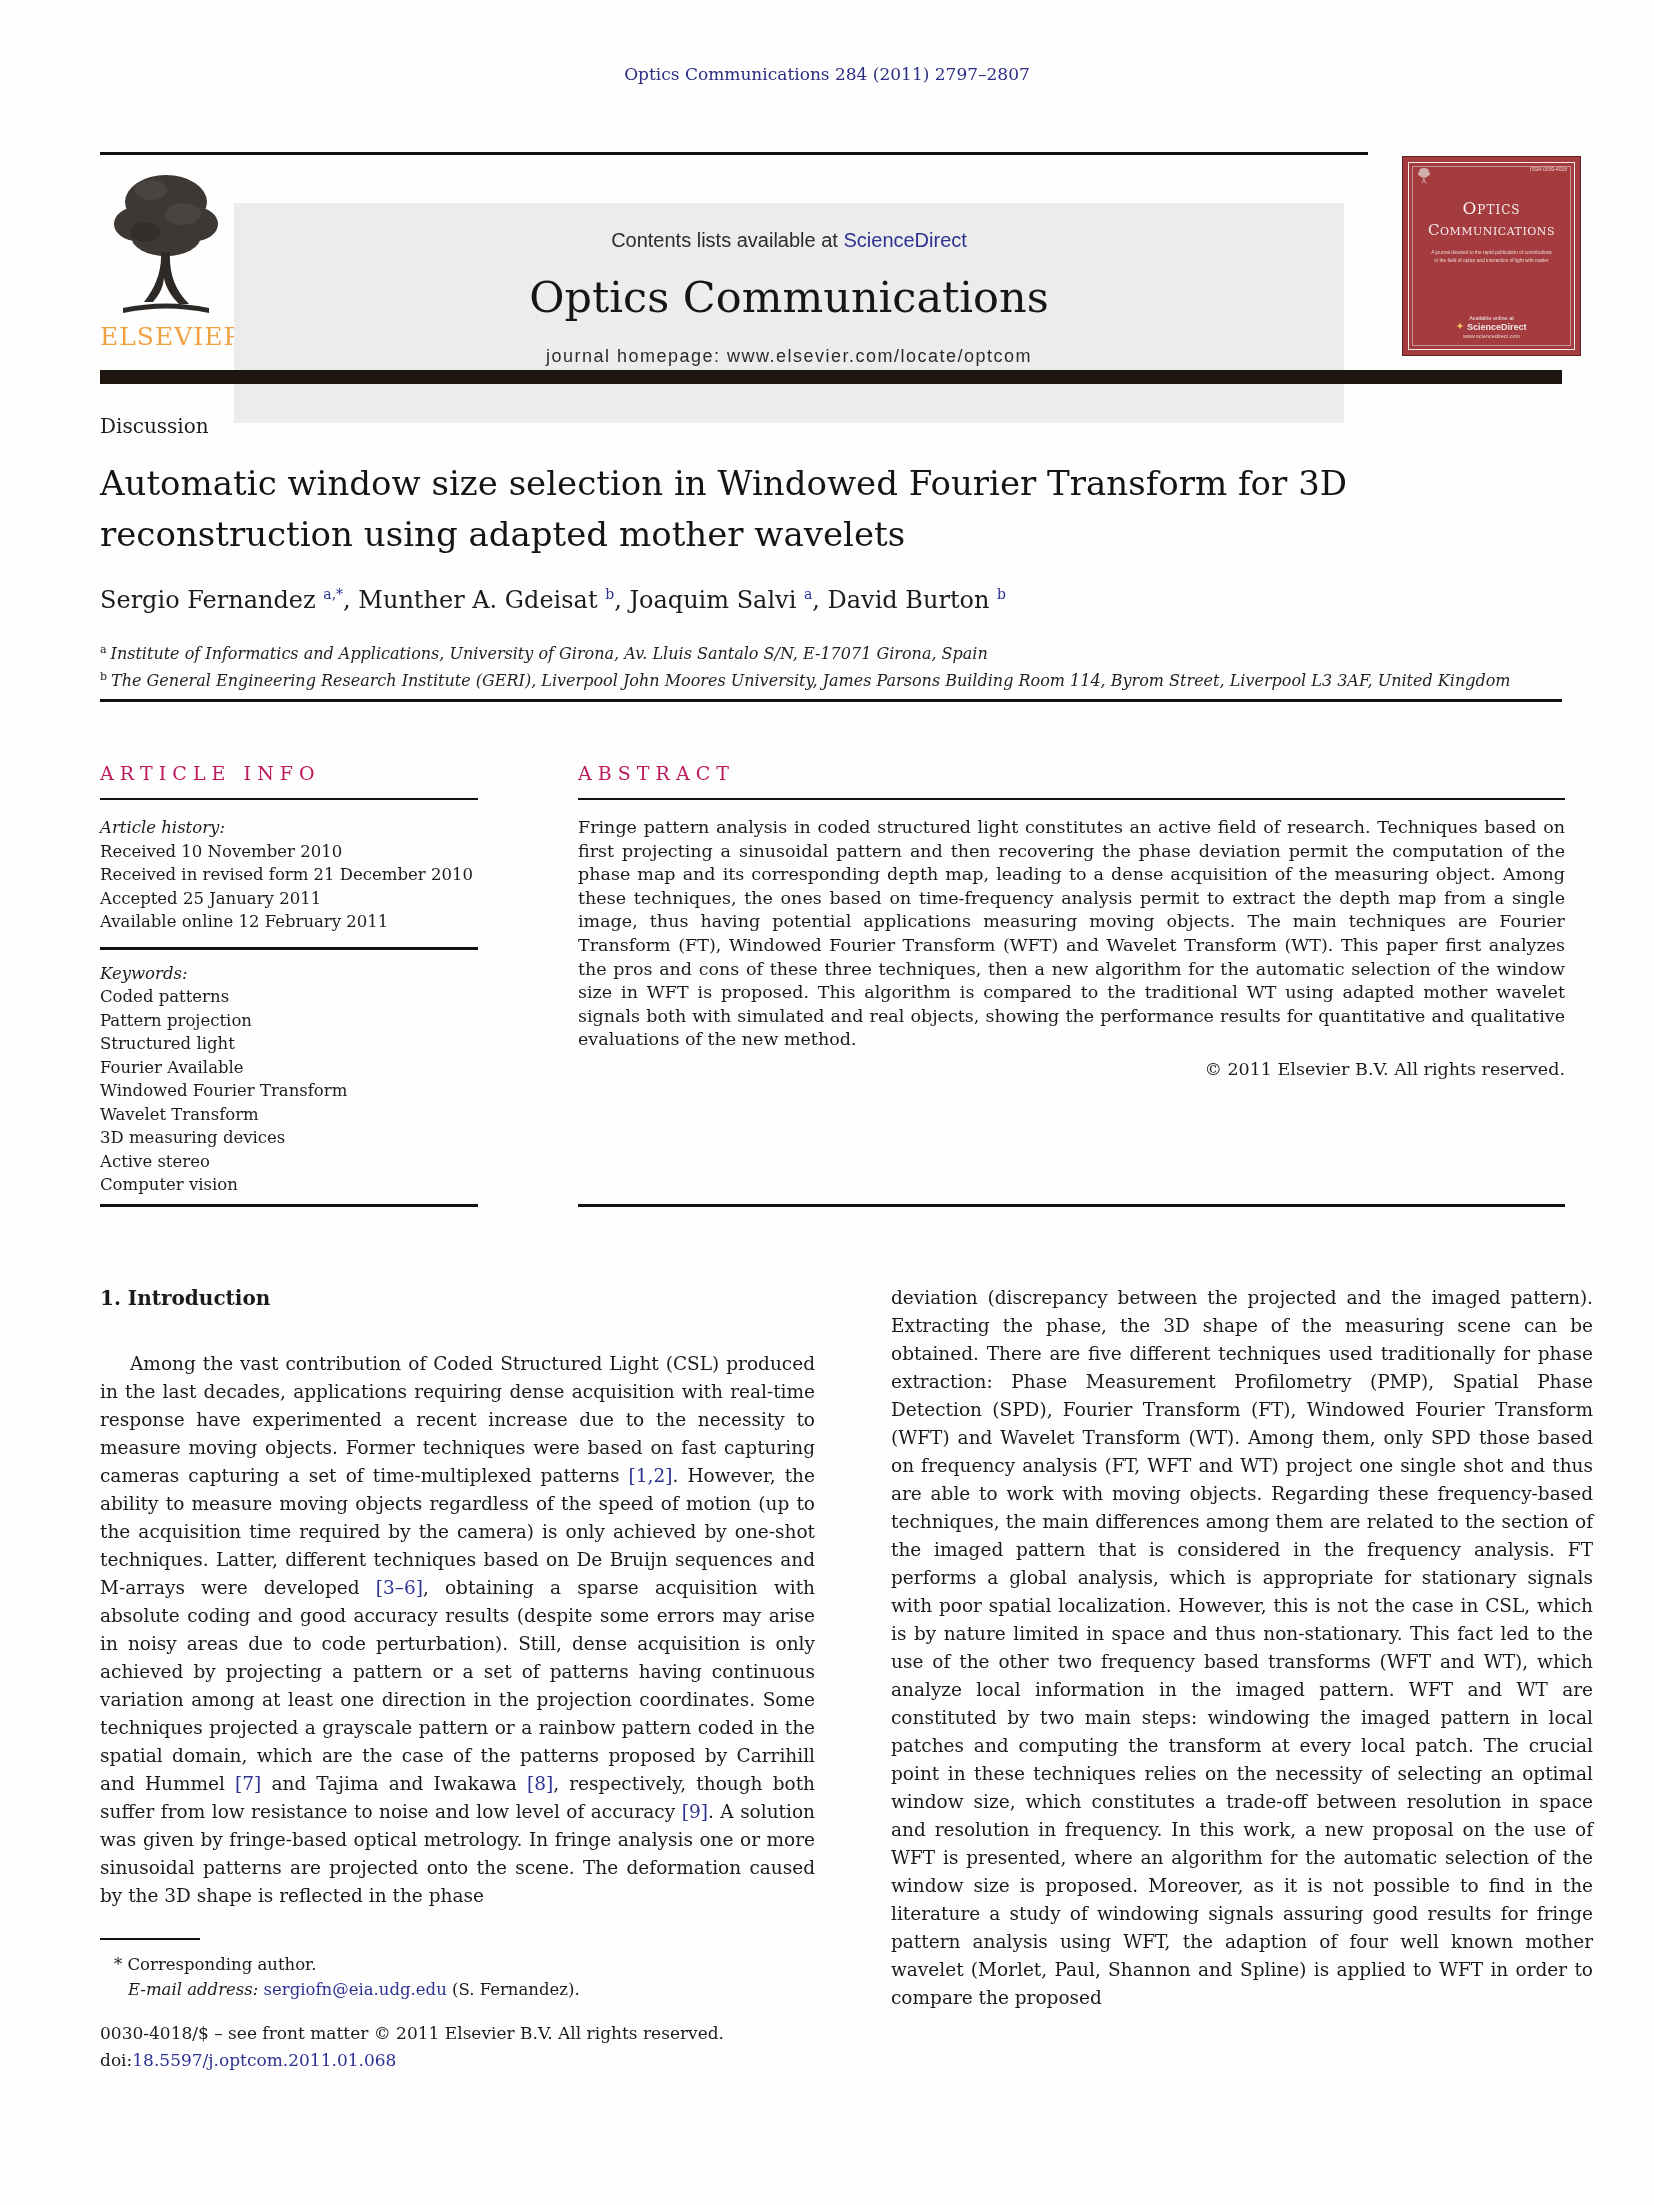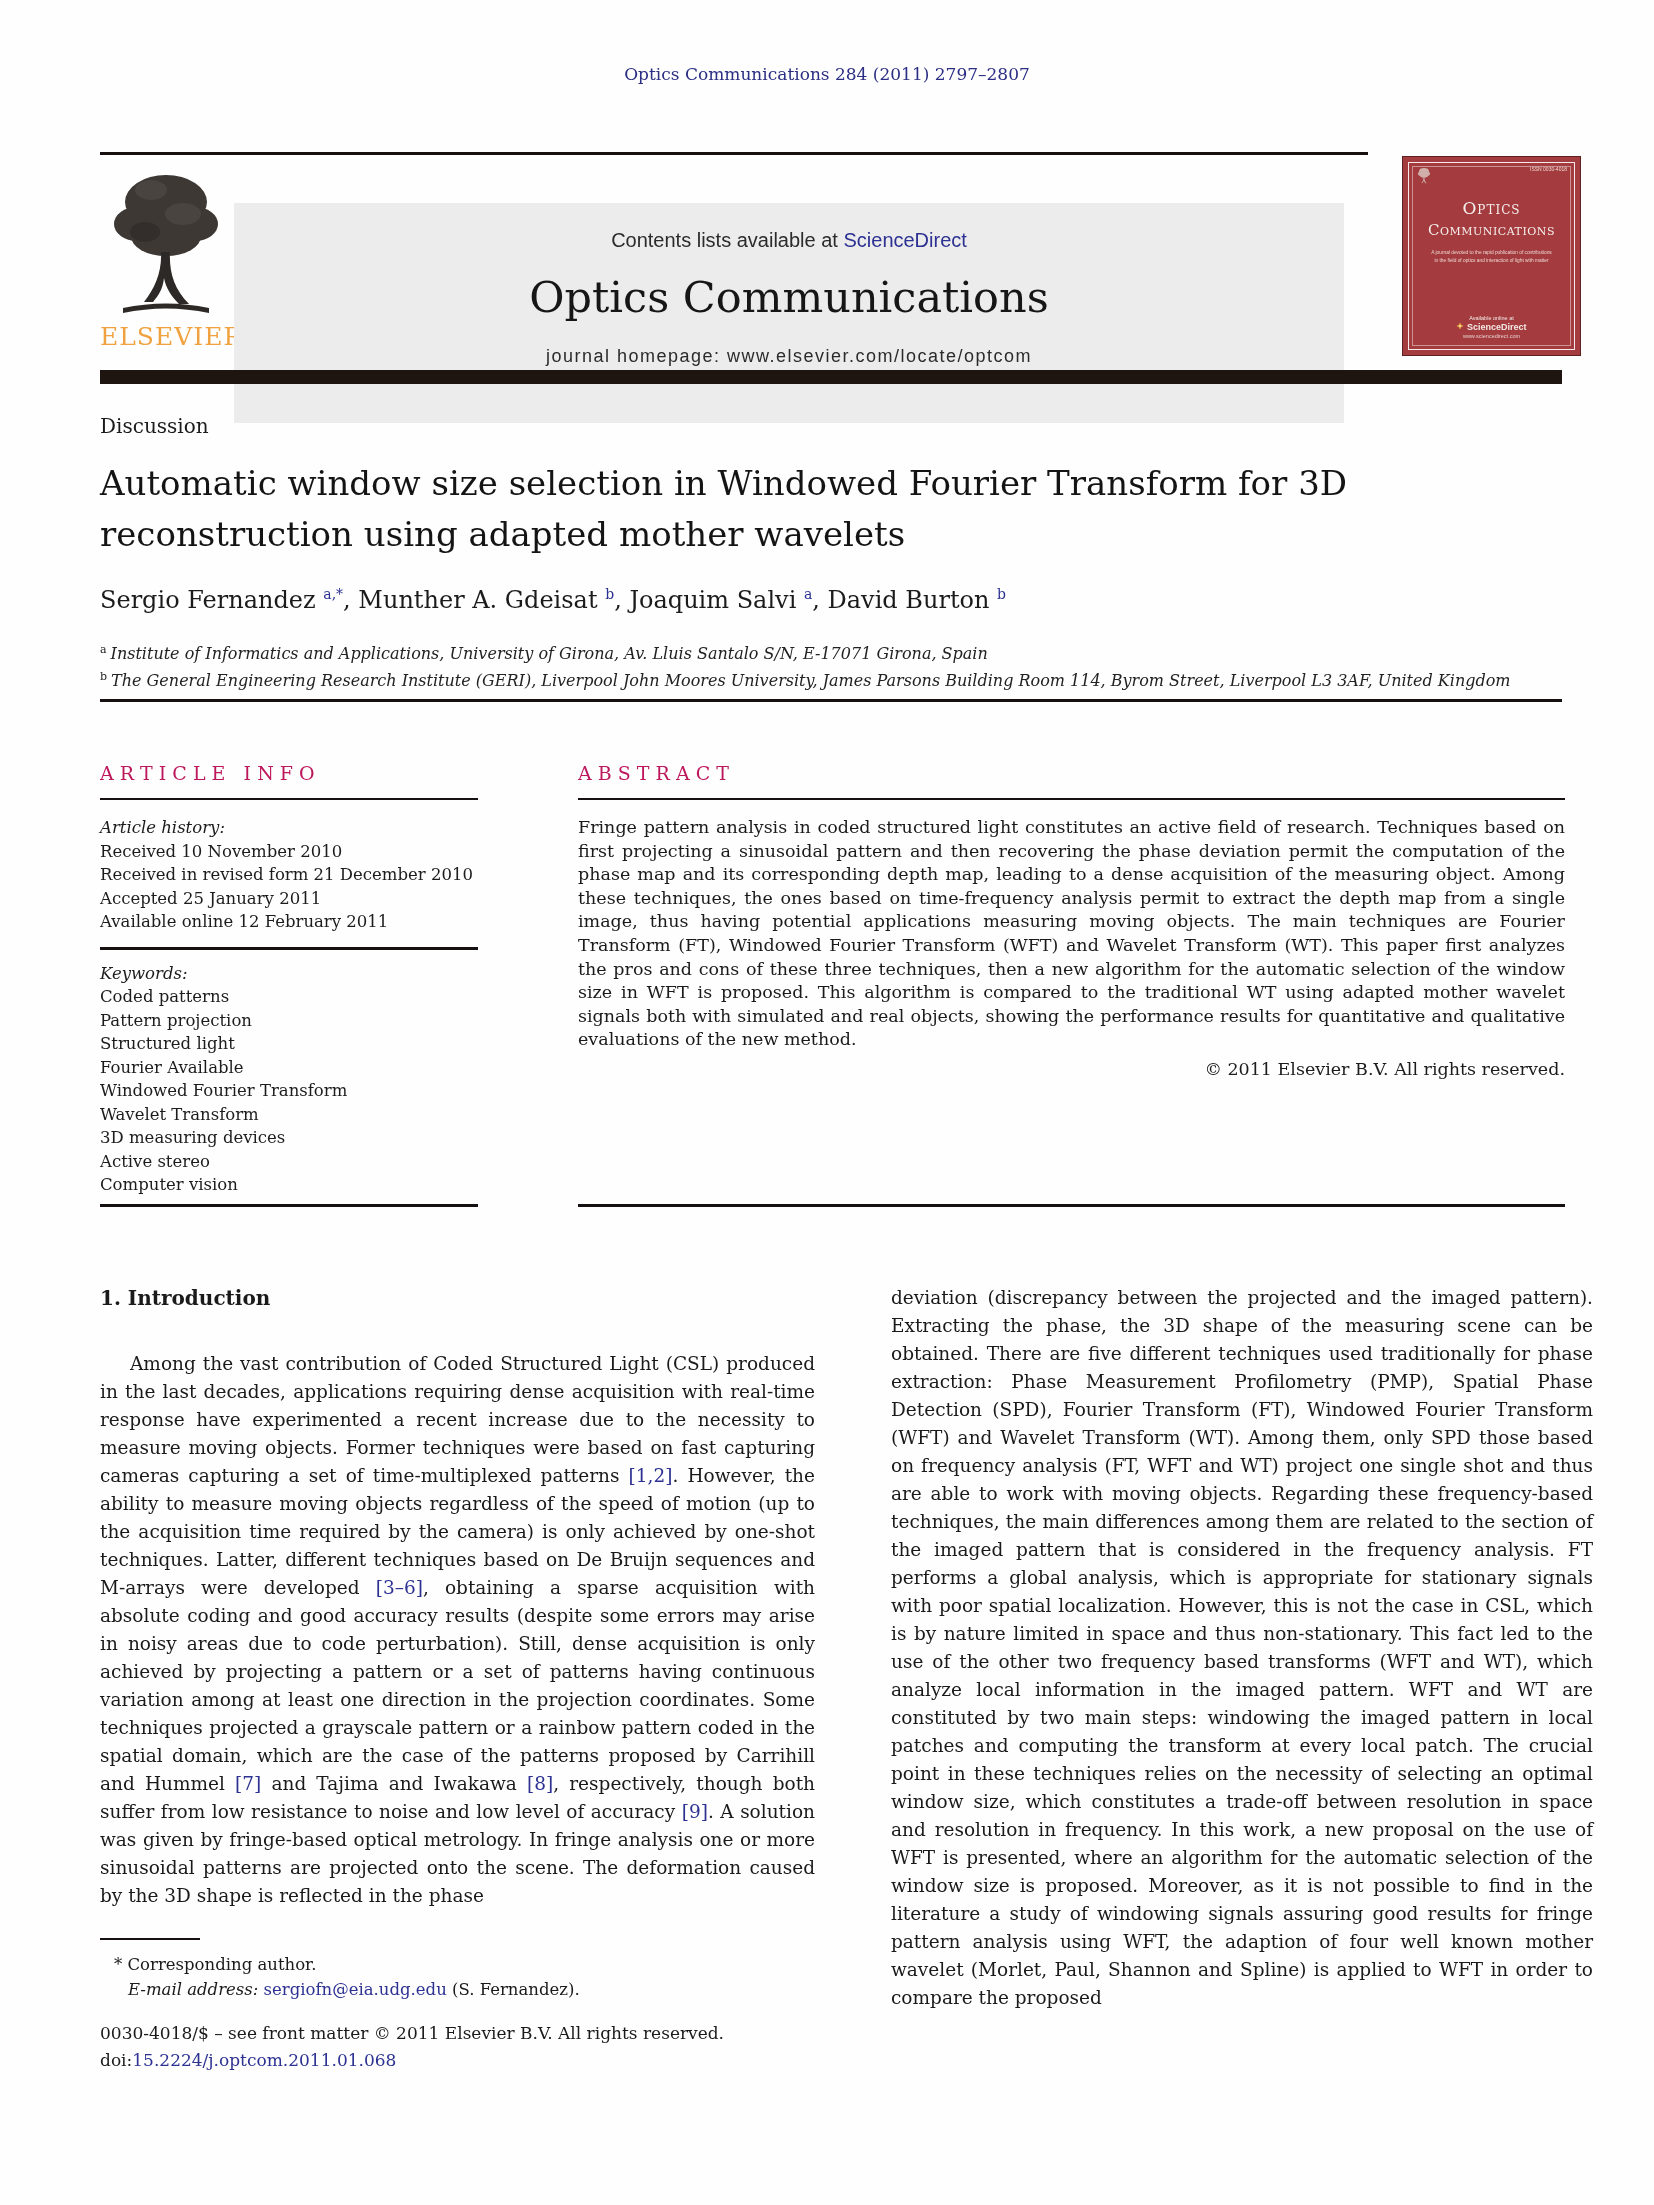--- a/index.html
+++ b/index.html
@@ -209,21 +209,21 @@
       <div class="para-first"><span>Among the vast contribution of Coded Structured Light (CSL) produced in the last decades, applications requiring dense acquisition with real-time response have experimented a recent increase due to the necessity to measure moving objects. Former techniques were based on fast capturing cameras capturing a set of time-multiplexed patterns </span><span class="link">[1,2]</span><span>. However, the ability to measure moving objects regardless of the speed of motion (up to the acquisition time required by the camera) is only achieved by one-shot techniques. Latter, different techniques based on De Bruijn sequences and M-arrays were developed </span><span class="link">[3–6]</span><span>, obtaining a sparse acquisition with absolute coding and good accuracy results (despite some errors may arise in noisy areas due to code perturbation). Still, dense acquisition is only achieved by projecting a pattern or a set of patterns having continuous variation among at least one direction in the projection coordinates. Some techniques projected a grayscale pattern or a rainbow pattern coded in the spatial domain, which are the case of the patterns proposed by Carrihill and Hummel </span><span class="link">[7]</span><span> and Tajima and Iwakawa </span><span class="link">[8]</span><span>, respectively, though both suffer from low resistance to noise and low level of accuracy </span><span class="link">[9]</span><span>. A solution was given by fringe-based optical metrology. In fringe analysis one or more sinusoidal patterns are projected onto the scene. The deformation caused by the 3D shape is reflected in the phase</span></div>
 
       <div class="footnote">
         <div class="footnote-rule"></div>
         <div class="fn-line1">* Corresponding author.</div>
         <div class="fn-line2"><span class="it">E-mail address:</span> <span class="link">sergiofn@eia.udg.edu</span><span> (S. Fernandez).</span></div>
       </div>
 
       <div class="issn-block">
         <div>0030-4018/$ – see front matter © 2011 Elsevier B.V. All rights reserved.</div>
-        <div><span>doi:</span><span class="link">15.2224/j.optcom.2011.01.068</span></div>
+        <div><span>doi:</span><span class="link">18.5597/j.optcom.2011.01.068</span></div>
       </div>
     </div>
 
     <div>
       <div>deviation (discrepancy between the projected and the imaged pattern). Extracting the phase, the 3D shape of the measuring scene can be obtained. There are five different techniques used traditionally for phase extraction: Phase Measurement Profilometry (PMP), Spatial Phase Detection (SPD), Fourier Transform (FT), Windowed Fourier Transform (WFT) and Wavelet Transform (WT). Among them, only SPD those based on frequency analysis (FT, WFT and WT) project one single shot and thus are able to work with moving objects. Regarding these frequency-based techniques, the main differences among them are related to the section of the imaged pattern that is considered in the frequency analysis. FT performs a global analysis, which is appropriate for stationary signals with poor spatial localization. However, this is not the case in CSL, which is by nature limited in space and thus non-stationary. This fact led to the use of the other two frequency based transforms (WFT and WT), which analyze local information in the imaged pattern. WFT and WT are constituted by two main steps: windowing the imaged pattern in local patches and computing the transform at every local patch. The crucial point in these techniques relies on the necessity of selecting an optimal window size, which constitutes a trade-off between resolution in space and resolution in frequency. In this work, a new proposal on the use of WFT is presented, where an algorithm for the automatic selection of the window size is proposed. Moreover, as it is not possible to find in the literature a study of windowing signals assuring good results for fringe pattern analysis using WFT, the adaption of four well known mother wavelet (Morlet, Paul, Shannon and Spline) is applied to WFT in order to compare the proposed</div>
     </div>
 
   </div>
 
 </div>

